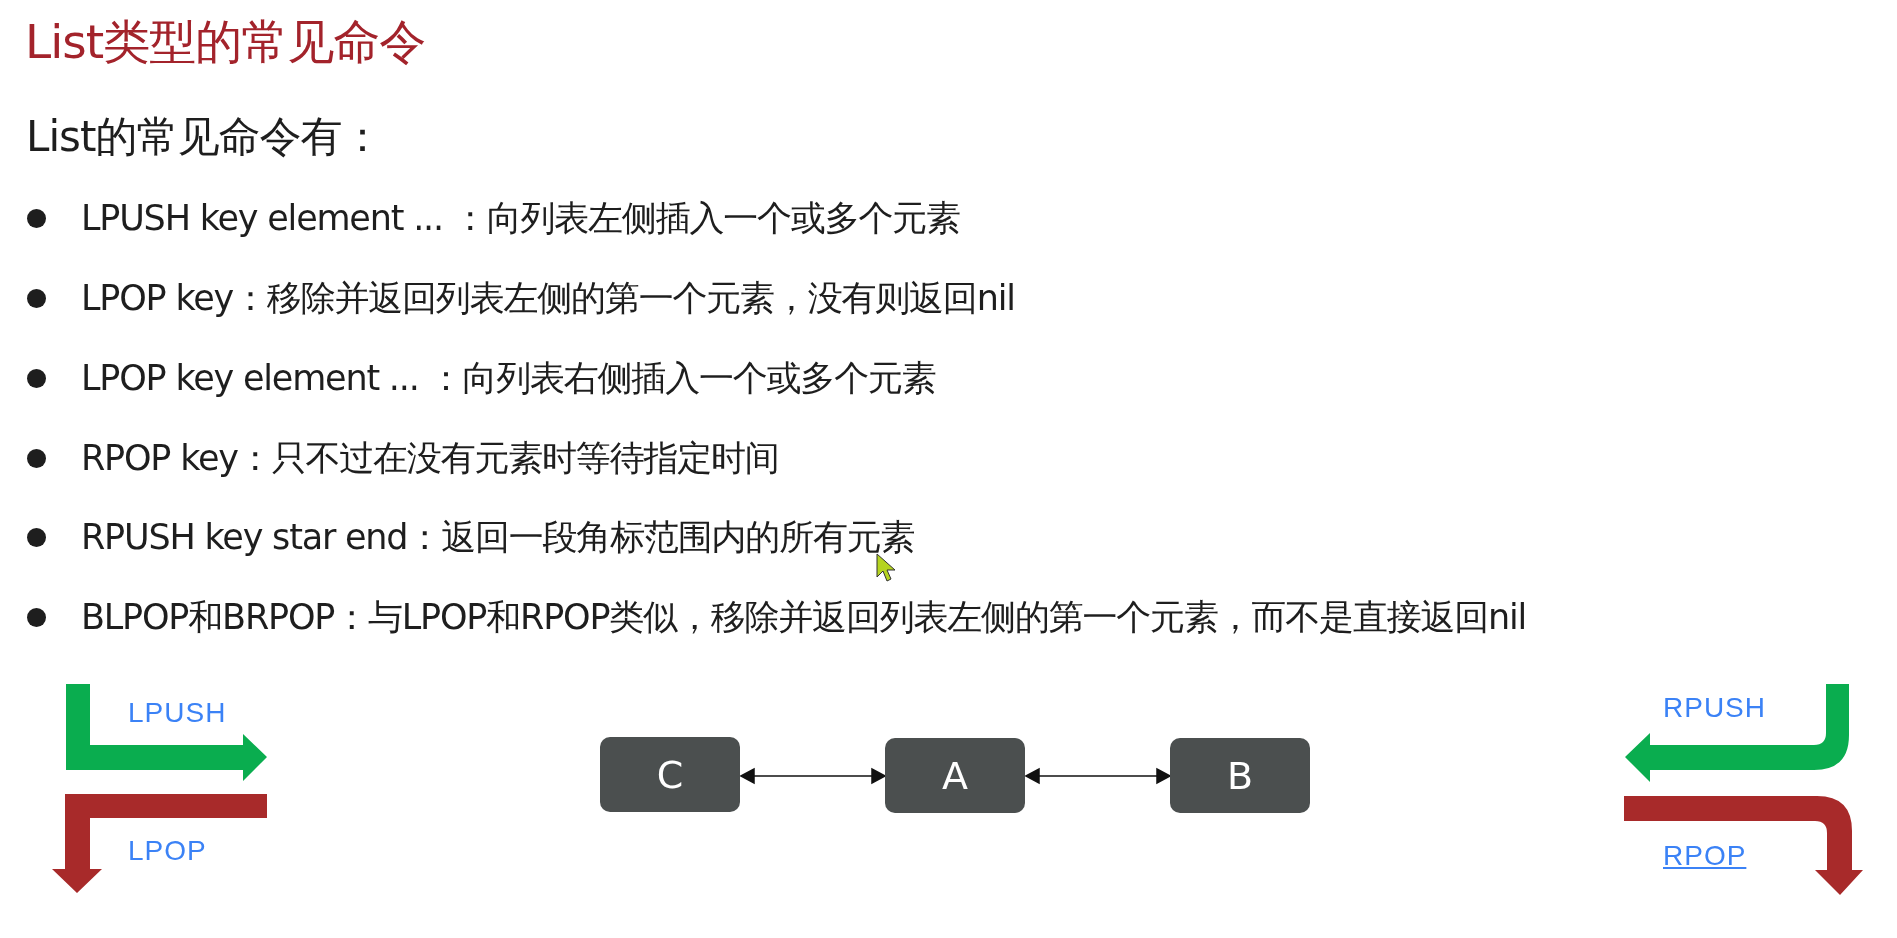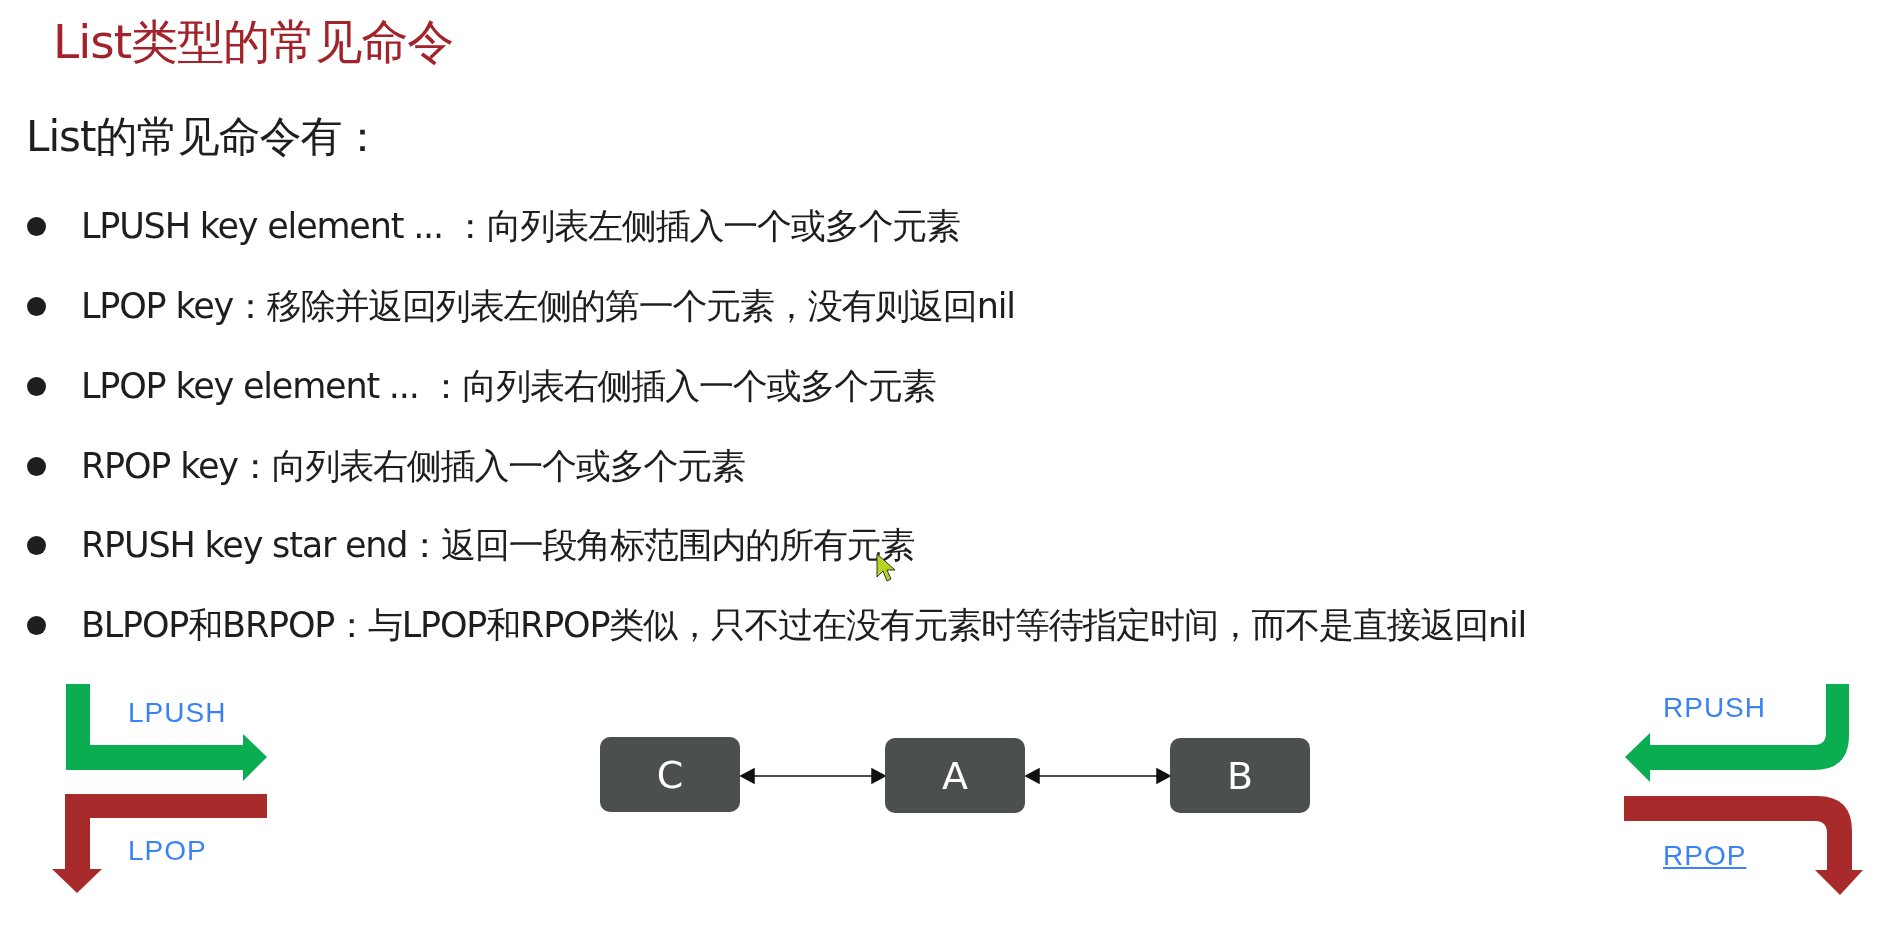--- a/index.html
+++ b/index.html
@@ -4,31 +4,31 @@
 <style>
   html, body { margin: 0; padding: 0; }
   body {
     width: 1897px; height: 938px; overflow: hidden; position: relative;
     background: #ffffff;
     font-family: "DejaVu Sans", "Liberation Sans", sans-serif;
   }
   .title {
     position: absolute; left: 25px; top: 12px;
     font-size: 47px; line-height: 60px; color: #a3232b;
-    letter-spacing: -1px; white-space: nowrap; margin-left: 28px;
+    letter-spacing: -1px; white-space: nowrap;
   }
   .intro {
     position: absolute; left: 26px; top: 113px;
     font-size: 42px; line-height: 48px; color: #1e1e1e;
     letter-spacing: -1px; white-space: nowrap;
   }
   .cmd-list { position: absolute; left: 0; top: 0; margin: 0; padding: 0; list-style: none; }
   .cmd-item {
     position: absolute; left: 27px; height: 50px;
-    display: flex; align-items: center; white-space: nowrap; margin-top: 8px;
+    display: flex; align-items: center; white-space: nowrap;
   }
   .bullet {
     width: 19px; height: 19px; border-radius: 50%; background: #1e1e1e;
     margin-right: 35px; flex: none;
   }
   .cmd-text {
     font-size: 35px; color: #1e1e1e; letter-spacing: -1.2px;
   }
   .diagram { position: absolute; left: 0; top: 0; width: 1897px; height: 938px; }
   .node {
@@ -58,29 +58,29 @@
   <li class="cmd-item" style="top:273px">
     <span class="bullet"></span>
     <span class="cmd-text">LPOP key：移除并返回列表左侧的第一个元素，没有则返回nil</span>
   </li>
   <li class="cmd-item" style="top:353px">
     <span class="bullet"></span>
     <span class="cmd-text">LPOP key  element ... ：向列表右侧插入一个或多个元素</span>
   </li>
   <li class="cmd-item" style="top:433px">
     <span class="bullet"></span>
-    <span class="cmd-text">RPOP key：向列表右侧插入一个或多个元素</span>
+    <span class="cmd-text">RPOP key：只不过在没有元素时等待指定时间</span>
   </li>
   <li class="cmd-item" style="top:512px">
     <span class="bullet"></span>
     <span class="cmd-text">RPUSH key star end：返回一段角标范围内的所有元素</span>
   </li>
   <li class="cmd-item" style="top:592px">
     <span class="bullet"></span>
-    <span class="cmd-text">BLPOP和BRPOP：与LPOP和RPOP类似，只不过在没有元素时等待指定时间，而不是直接返回nil</span>
+    <span class="cmd-text">BLPOP和BRPOP：与LPOP和RPOP类似，移除并返回列表左侧的第一个元素，而不是直接返回nil</span>
   </li>
 </ul>
 
 <div class="diagram">
   <svg width="1897" height="938">
 
     <g>
       <path d="M66 684 L90 684 L90 745 L243 745 L243 734 L267 757 L243 781 L243 770 L66 770 Z" fill="#0aad4f"></path>
     </g>
 

